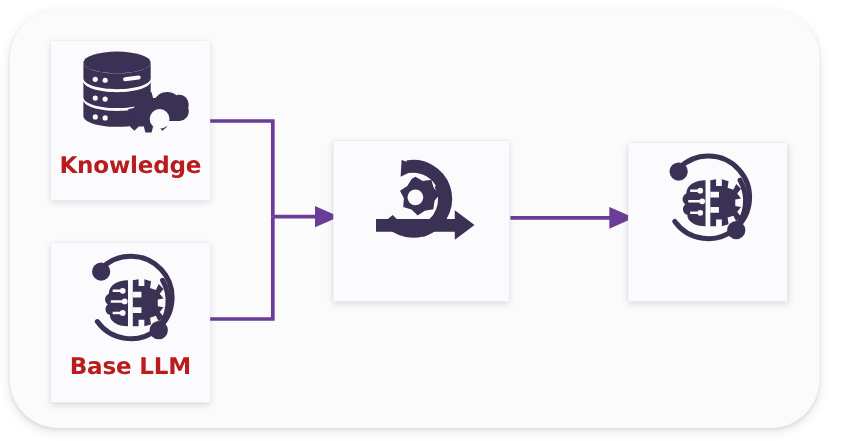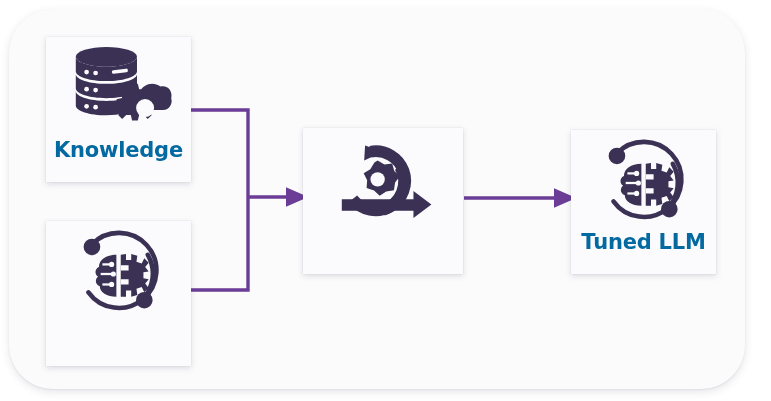--- a/index.html
+++ b/index.html
@@ -55,21 +55,21 @@
   }
 
   .node-icon {
     display: flex;
     align-items: center;
     justify-content: center;
   }
 
   .node-label {
     font-weight: bold;
-    color: #0369a1;
+    color: #b91c1c;
     letter-spacing: -0.2px;
     text-align: center;
     line-height: 1;
     white-space: nowrap;
   }
 
   
   #node-knowledge { left: 46px;  top: 37px;  width: 145px; height: 145px; }
   #node-knowledge .node-icon  { width: 145px; height: 100px; padding-top: 8px; }
   #node-knowledge .node-label { font-size: 21px; margin-top: 3px; }
@@ -173,20 +173,21 @@
           <circle cx="48.5" cy="55" r="3"></circle>
           <circle cx="46.5" cy="67" r="3"></circle>
         </g>
 
         <path d="M57,33 l0,48 6,0 0,-7 6,0 0,7 7,-2 -1,-7 6,-2 3,6 5,-5 -4,-5
                  4,-5 -6,-1 0,-7 6,-1 -4,-5 4,-5 -5,-5 -3,6 -6,-2 1,-7 -7,-2
                  0,7 -6,0 0,-7 Z" fill="#3a3154"></path>
         <path d="M57,45 l9,0 0,6 -9,0 Z M57,61 l9,0 0,6 -9,0 Z" fill="#fbfbfd"></path>
       </svg>
     </div>
+    <div class="node-label">Base LLM</div>
   </div>
 
   <div class="node" id="node-fine-tuning">
     <div class="node-icon">
       <svg viewBox="0 0 116 96" width="104" height="86" aria-hidden="true">
 
         <path d="M44,13 A33,33 0 1,1 24,66" fill="none" stroke="#3a3154" stroke-width="13" stroke-linecap="butt"></path>
         <path d="M77,30 A33,33 0 0,1 58,78" fill="none" stroke="#3a3154" stroke-width="13" stroke-linecap="butt"></path>
 
         <path d="M38,6 L58,13 L37,23 Z" fill="#3a3154"></path>
@@ -221,16 +222,15 @@
           <circle cx="46.5" cy="44" r="3"></circle>
           <circle cx="48.5" cy="55" r="3"></circle>
           <circle cx="46.5" cy="67" r="3"></circle>
         </g>
         <path d="M57,33 l0,48 6,0 0,-7 6,0 0,7 7,-2 -1,-7 6,-2 3,6 5,-5 -4,-5
                  4,-5 -6,-1 0,-7 6,-1 -4,-5 4,-5 -5,-5 -3,6 -6,-2 1,-7 -7,-2
                  0,7 -6,0 0,-7 Z" fill="#3a3154"></path>
         <path d="M57,45 l9,0 0,6 -9,0 Z M57,61 l9,0 0,6 -9,0 Z" fill="#fbfbfd"></path>
       </svg>
     </div>
-    <div class="node-label">Tuned LLM</div>
   </div>
 
 </div>
 
 </body></html>

